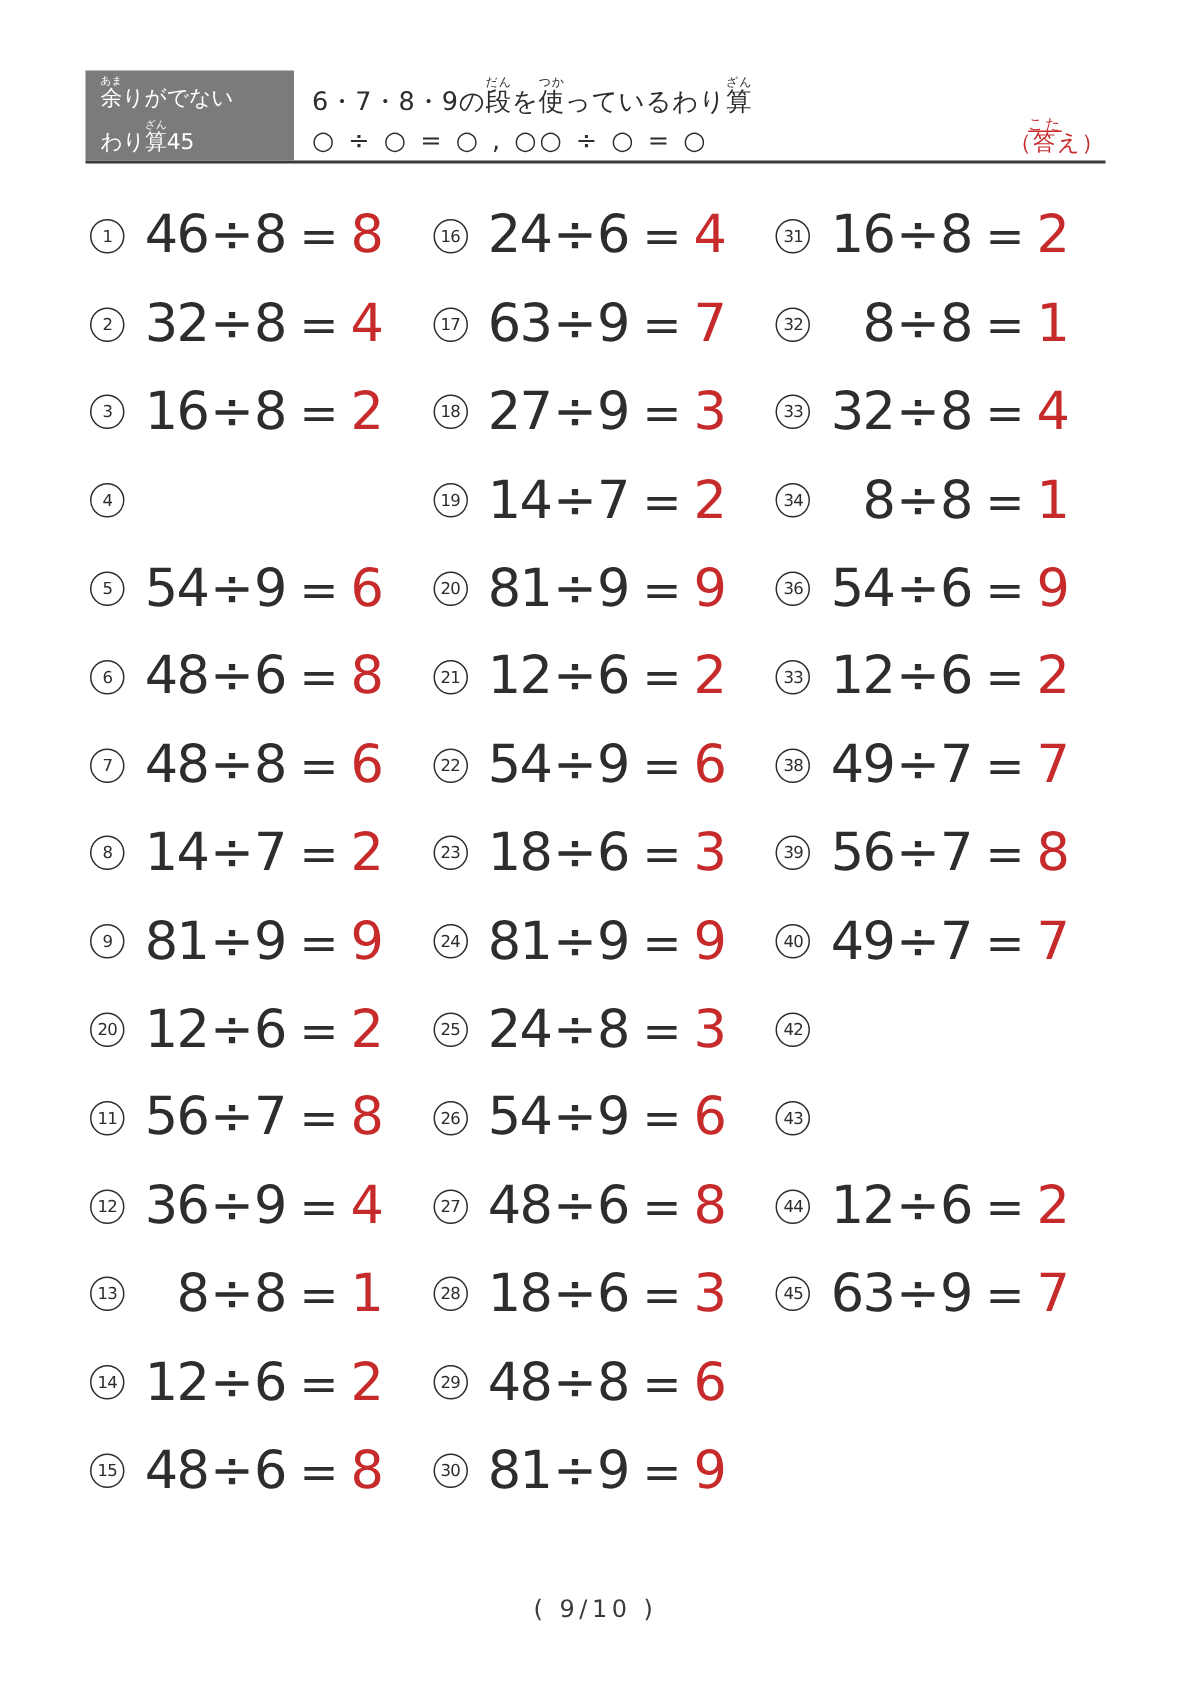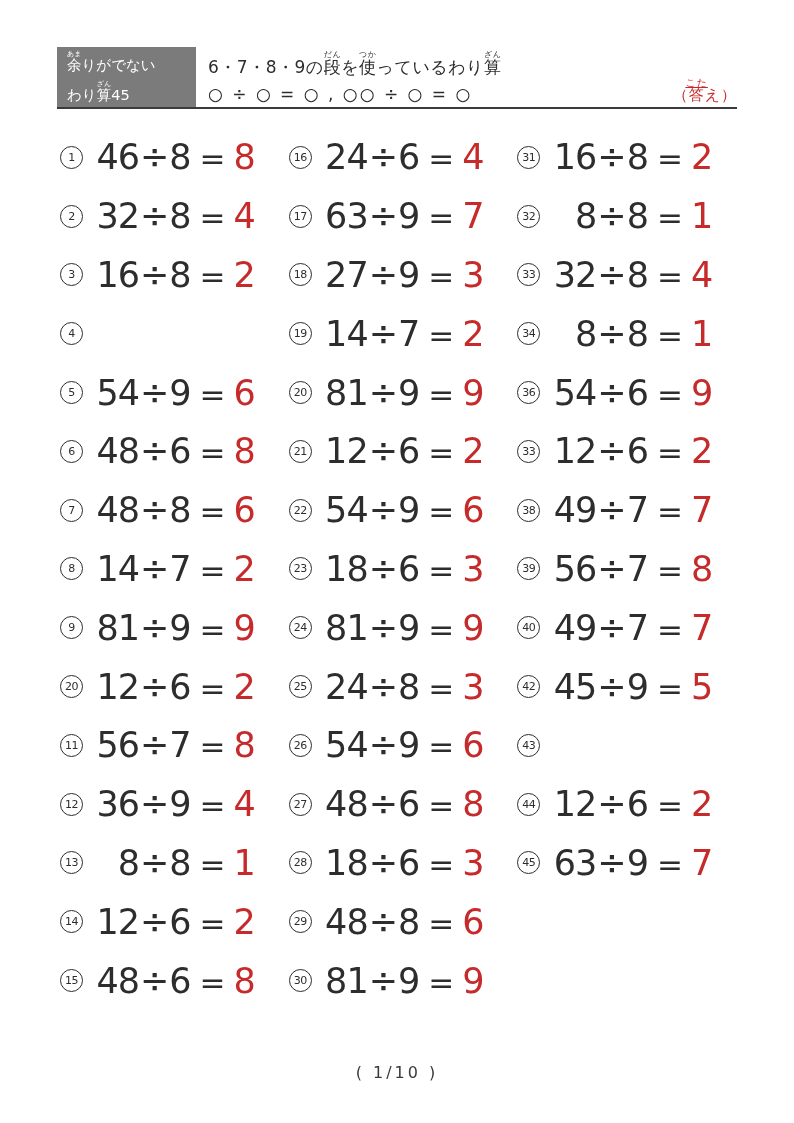--- a/index.html
+++ b/index.html
@@ -234,30 +234,29 @@
       <div class="prob">
         <span class="circ">39</span>
         <span class="eqtext"><span class="dividend">56</span><span class="op">÷</span><span class="divisor">7</span><span class="eqsign">=</span><span class="ans" style="color: rgb(198, 42, 42);">8</span></span>
       </div>
       <div class="prob">
         <span class="circ">40</span>
         <span class="eqtext"><span class="dividend">49</span><span class="op">÷</span><span class="divisor">7</span><span class="eqsign">=</span><span class="ans" style="color: rgb(198, 42, 42);">7</span></span>
       </div>
       <div class="prob">
         <span class="circ">42</span>
-        <span class="eqtext"><span class="dividend">45</span><span class="op">÷</span><span class="divisor">9</span><span class="eqsign">=</span><span class="ans" style="color: rgb(198, 42, 42);">5</span></span>
       </div>
       <div class="prob">
         <span class="circ">43</span>
       </div>
       <div class="prob">
         <span class="circ">44</span>
         <span class="eqtext"><span class="dividend">12</span><span class="op">÷</span><span class="divisor">6</span><span class="eqsign">=</span><span class="ans" style="color: rgb(198, 42, 42);">2</span></span>
       </div>
       <div class="prob">
         <span class="circ">45</span>
         <span class="eqtext"><span class="dividend">63</span><span class="op">÷</span><span class="divisor">9</span><span class="eqsign">=</span><span class="ans" style="color: rgb(198, 42, 42);">7</span></span>
       </div>
     </div>
 
-  <div class="footer">( 1/10 )</div>
+  <div class="footer">( 9/10 )</div>
 
 </div>
 
 </body></html>

